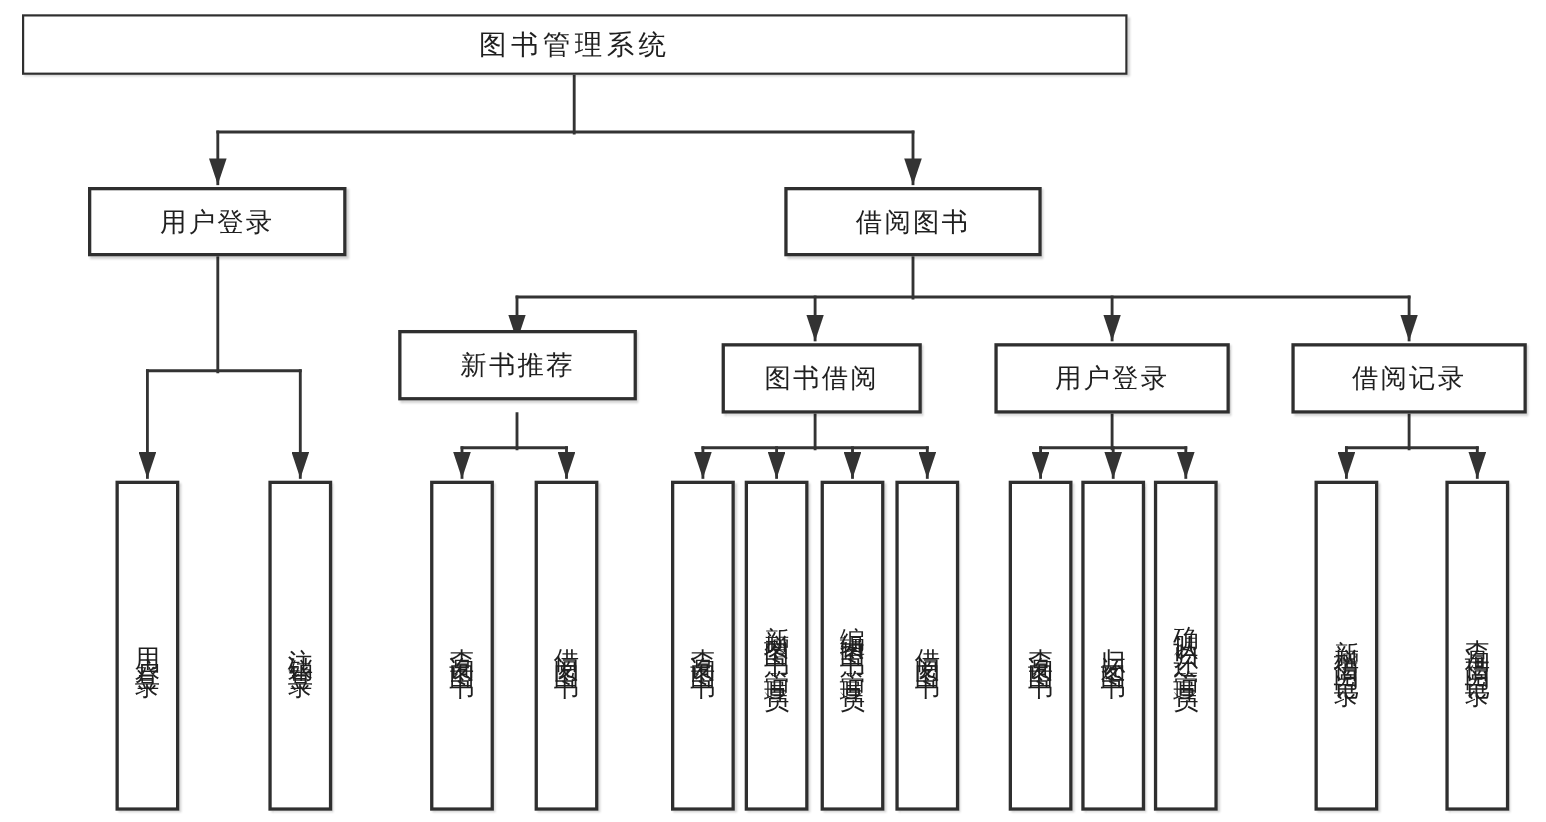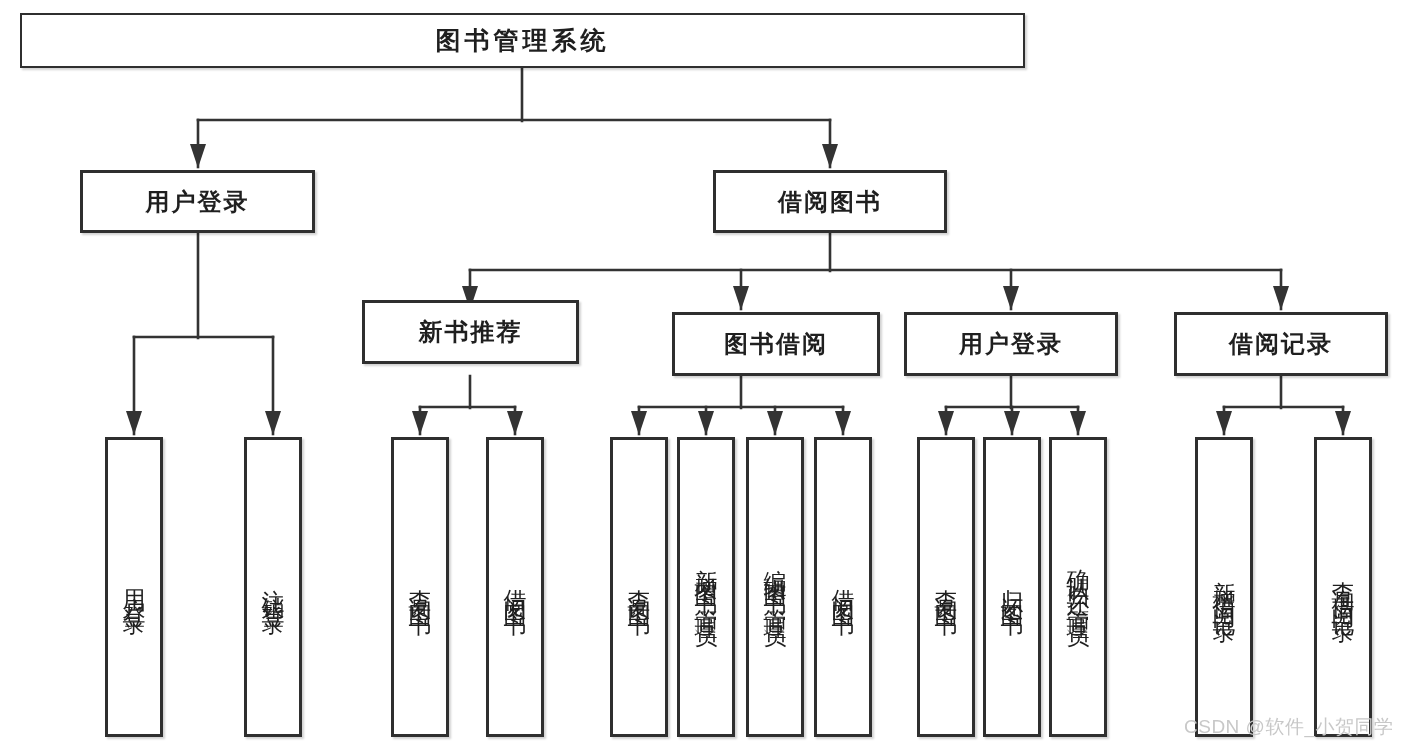--- a/index.html
+++ b/index.html
@@ -11,21 +11,21 @@
   .canvas{position:relative;width:1405px;height:747px;background:var(--background);overflow:hidden;}
   .wires{position:absolute;left:0;top:0;width:1405px;height:747px;pointer-events:none;}
   .wires .cl{stroke:var(--line);stroke-width:2.6px;fill:none;stroke-linecap:square;}
   .wires .ah{fill:var(--line);}
   .box{
     position:absolute;background:#ffffff;border:3px solid var(--box-border);
     box-sizing:border-box;display:flex;align-items:center;justify-content:center;
     box-shadow:2px 2px 2px rgba(0,0,0,0.18);
   }
   .root{border-width:2.5px;}
-  .hl{font-size:24px;letter-spacing:2px;white-space:nowrap;color:var(--text);font-weight:bold;}
+  .hl{font-size:24px;letter-spacing:2px;white-space:nowrap;color:var(--text);}
   .root .hl{font-size:25px;letter-spacing:4px;}
   .leaf{width:58px;height:300px;}
   .vl{
     writing-mode:vertical-rl;text-orientation:mixed;white-space:nowrap;
     font-size:23px;letter-spacing:8px;line-height:1;color:var(--text);
   }
   .watermark{
     position:absolute;left:1184px;top:714px;font-size:19px;letter-spacing:0.5px;
     color:var(--watermark);white-space:nowrap;z-index:5;
   }
@@ -84,21 +84,21 @@
   <div class="box" style="left:80px;top:170px;width:235px;height:63px">
     <span class="hl">用户登录</span>
   </div>
   <div class="box" style="left:713px;top:170px;width:234px;height:63px">
     <span class="hl">借阅图书</span>
   </div>
 
   <div class="box" style="left:362px;top:300px;width:217px;height:64px">
     <span class="hl">新书推荐</span>
   </div>
-  <div class="box" style="left:672px;top:312px;width:208px;height:64px">
+  <div class="box" style="left:656px;top:312px;width:182px;height:64px">
     <span class="hl">图书借阅</span>
   </div>
   <div class="box" style="left:904px;top:312px;width:214px;height:64px">
     <span class="hl">用户登录</span>
   </div>
   <div class="box" style="left:1174px;top:312px;width:214px;height:64px">
     <span class="hl">借阅记录</span>
   </div>
 
   <div class="box leaf" style="left:105px;top:437px">
@@ -138,15 +138,14 @@
     <span class="vl">确认归还（管理员）</span>
   </div>
 
   <div class="box leaf" style="left:1195px;top:437px">
     <span class="vl">新增借阅记录</span>
   </div>
   <div class="box leaf" style="left:1314px;top:437px">
     <span class="vl">查询借阅记录</span>
   </div>
 
-  <div class="watermark">CSDN @软件_小贺同学</div>
 
 </div>
 
 </body></html>

